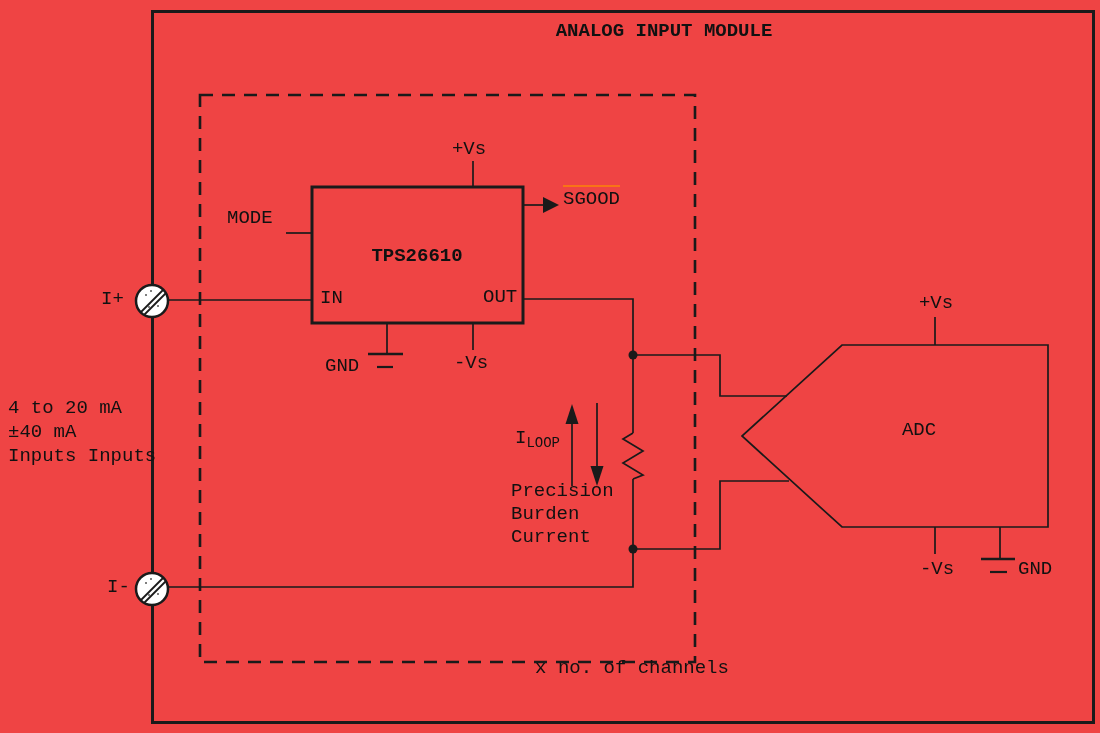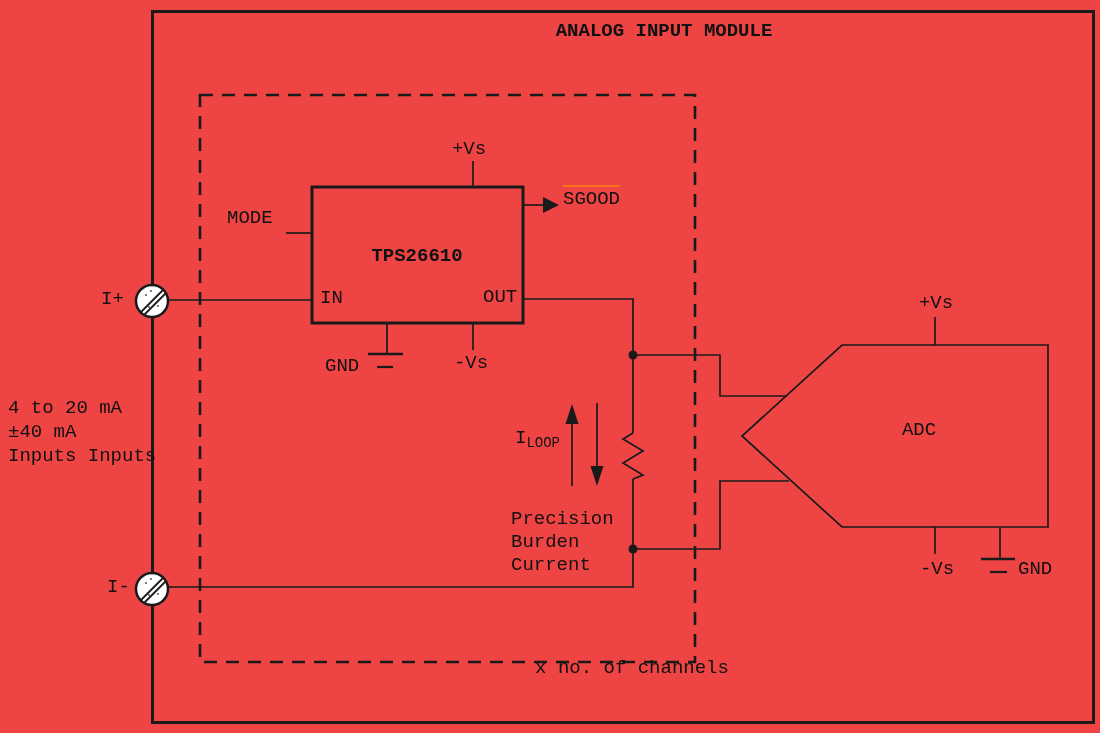--- a/index.html
+++ b/index.html
@@ -149,21 +149,21 @@
   <div class="label multi" style="left:8px; top:396px;">
     <div>4 to 20 mA</div>
     <div>±40 mA</div>
     <div>Inputs Inputs</div>
   </div>
 
   <div class="label" style="left:515px; top:428px;">
     <span>I</span><span class="subsc">LOOP</span>
   </div>
 
-  <div class="label multi3" style="left:511px; top:508px;">
+  <div class="label multi3" style="left:511px; top:480px;">
     <div>Precision</div>
     <div>Burden</div>
     <div>Current</div>
   </div>
 
   <div class="label cx" style="left:919px; top:420px;">ADC</div>
 
   <div class="label cx" style="left:936px; top:293px;">+Vs</div>
 
   <div class="label cx" style="left:937px; top:559px;">-Vs</div>

